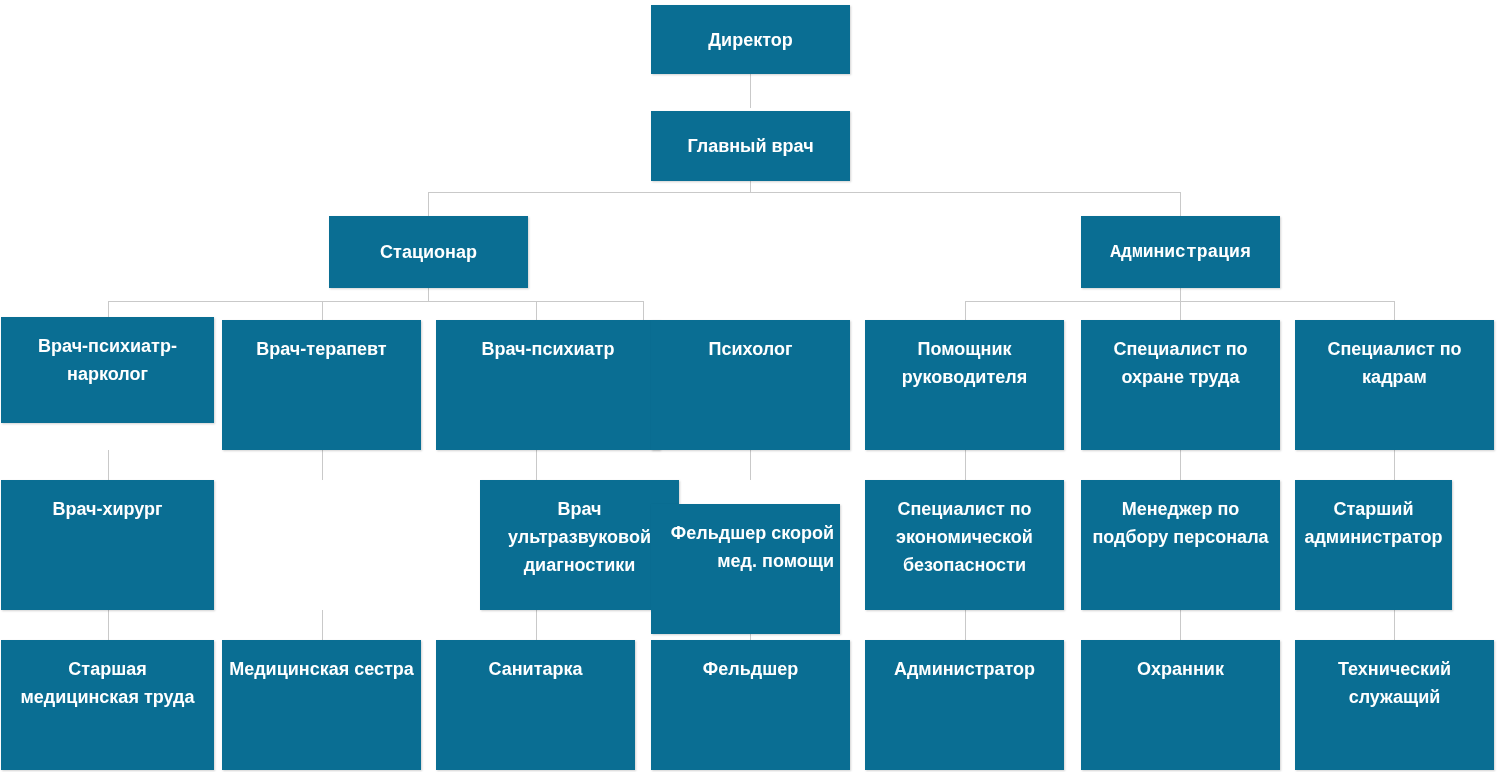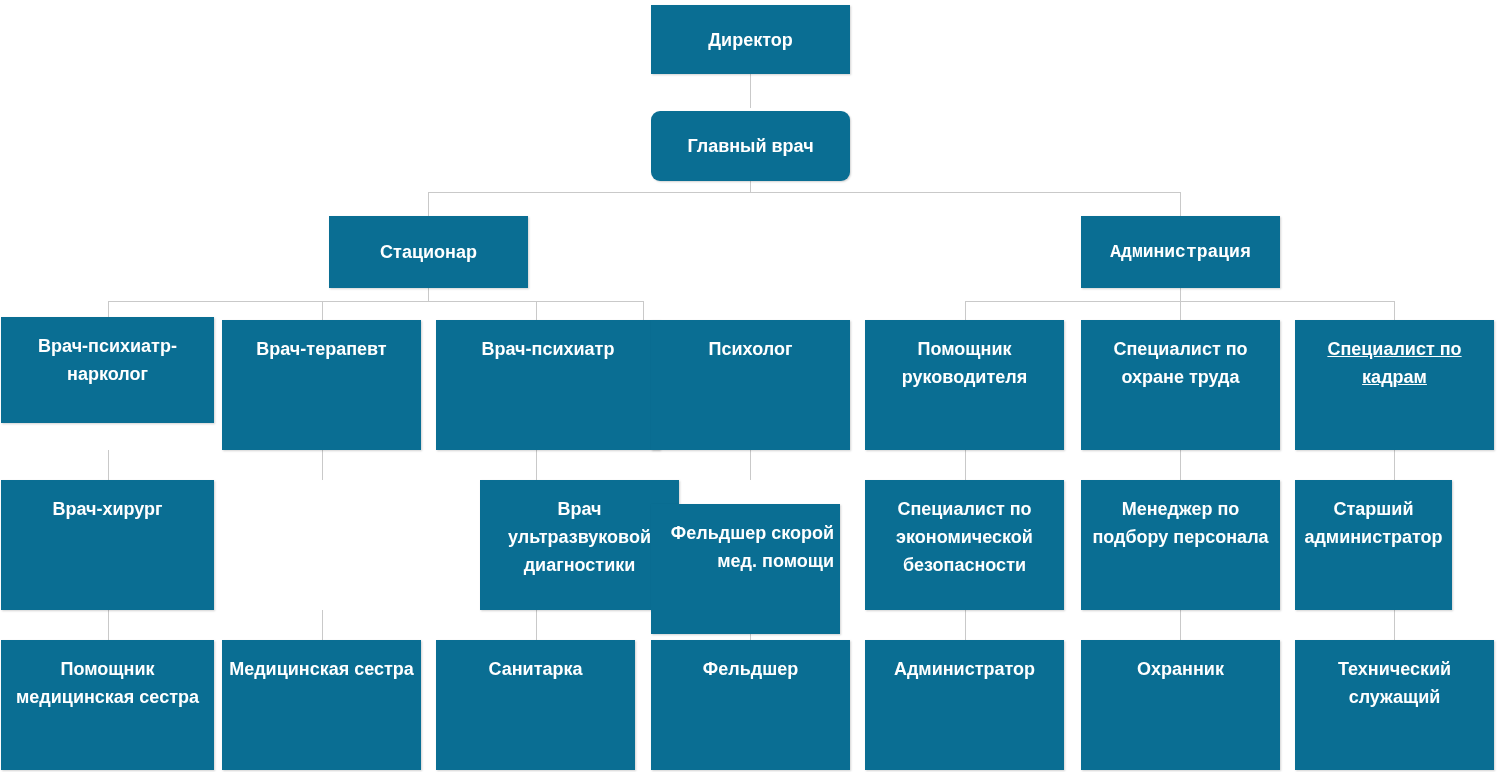--- a/index.html
+++ b/index.html
@@ -77,21 +77,21 @@
   <div class="conn v" style="left:536px;top:610px;height:30px;"></div>
   <div class="conn v" style="left:750px;top:610px;height:30px;"></div>
   <div class="conn v" style="left:965px;top:610px;height:30px;"></div>
   <div class="conn v" style="left:1180px;top:610px;height:30px;"></div>
   <div class="conn v" style="left:1394px;top:610px;height:30px;"></div>
 
   <div class="node mid" style="left:651px;top:5px;width:199px;height:69px;">
     <span class="lbl">Директор</span>
   </div>
 
-  <div class="node mid" style="left:651px;top:111px;width:199px;height:70px;border-radius:9px;">
+  <div class="node mid" style="left:651px;top:111px;width:199px;height:70px;">
     <span class="lbl">Главный врач</span>
   </div>
 
   <div class="node mid" style="left:329px;top:216px;width:199px;height:72px;">
     <span class="lbl">Стационар</span>
   </div>
 
   <div class="node mid" style="left:1081px;top:216px;width:199px;height:72px;font-family:Liberation Mono, monospace;">
     <span class="lbl">Администрация</span>
   </div>
@@ -107,21 +107,21 @@
   </div>
   <div class="node" style="left:651px;top:320px;width:199px;height:130px;">
     <span class="lbl">Психолог</span>
   </div>
   <div class="node" style="left:865px;top:320px;width:199px;height:130px;">
     <span class="lbl">Помощник руководителя</span>
   </div>
   <div class="node" style="left:1081px;top:320px;width:199px;height:130px;">
     <span class="lbl">Специалист по охране труда</span>
   </div>
-  <div class="node" style="left:1295px;top:320px;width:199px;height:130px;text-decoration:underline;">
+  <div class="node" style="left:1295px;top:320px;width:199px;height:130px;">
     <span class="lbl">Специалист по кадрам</span>
   </div>
 
   <div class="node" style="left:1px;top:480px;width:213px;height:130px;">
     <span class="lbl">Врач-хирург</span>
   </div>
   <div class="node" style="left:436px;top:480px;width:199px;height:130px;margin-left:44px;">
     <span class="lbl">Врач ультразвуковой диагностики</span>
   </div>
   <div class="node" style="left:651px;top:504px;width:189px;height:130px;text-align:right;">
@@ -131,21 +131,21 @@
     <span class="lbl">Специалист по экономической безопасности</span>
   </div>
   <div class="node" style="left:1081px;top:480px;width:199px;height:130px;">
     <span class="lbl">Менеджер по подбору персонала</span>
   </div>
   <div class="node" style="left:1295px;top:480px;width:157px;height:130px;">
     <span class="lbl">Старший администратор</span>
   </div>
 
   <div class="node" style="left:1px;top:640px;width:213px;height:130px;">
-    <span class="lbl">Помощник медицинская сестра</span>
+    <span class="lbl">Старшая медицинская труда</span>
   </div>
   <div class="node" style="left:222px;top:640px;width:199px;height:130px;">
     <span class="lbl">Медицинская сестра</span>
   </div>
   <div class="node" style="left:436px;top:640px;width:199px;height:130px;">
     <span class="lbl">Санитарка</span>
   </div>
   <div class="node" style="left:651px;top:640px;width:199px;height:130px;">
     <span class="lbl">Фельдшер</span>
   </div>

